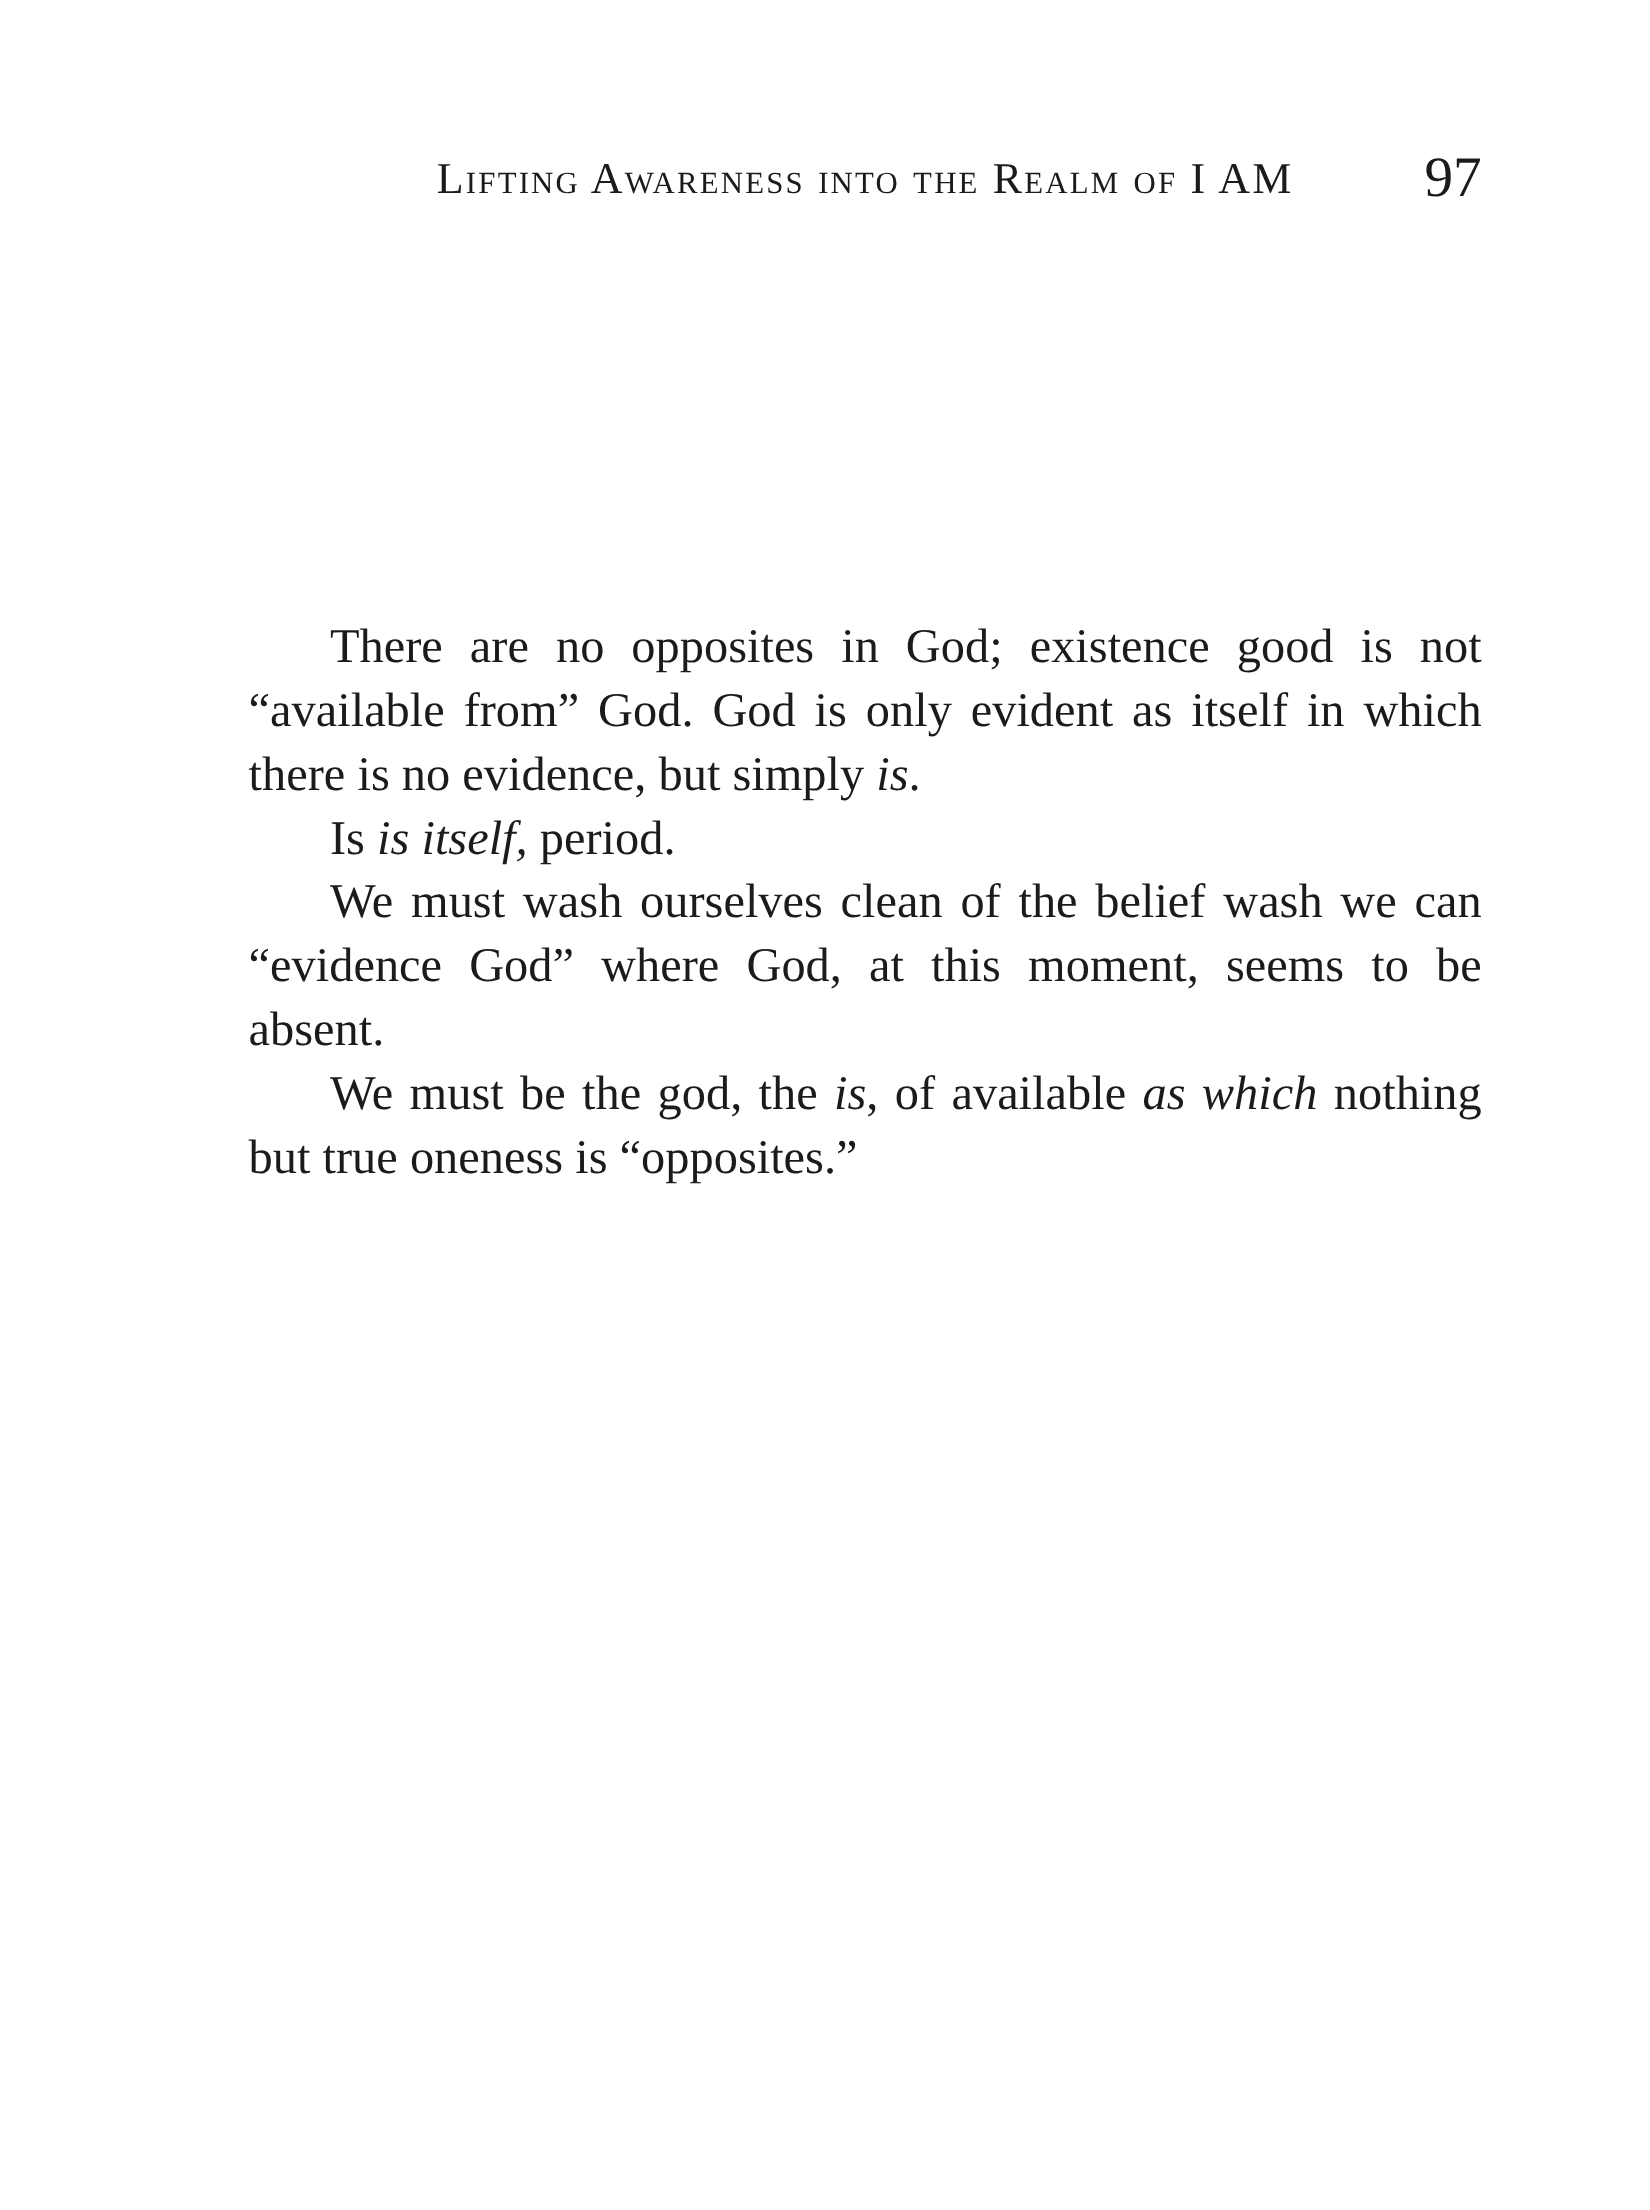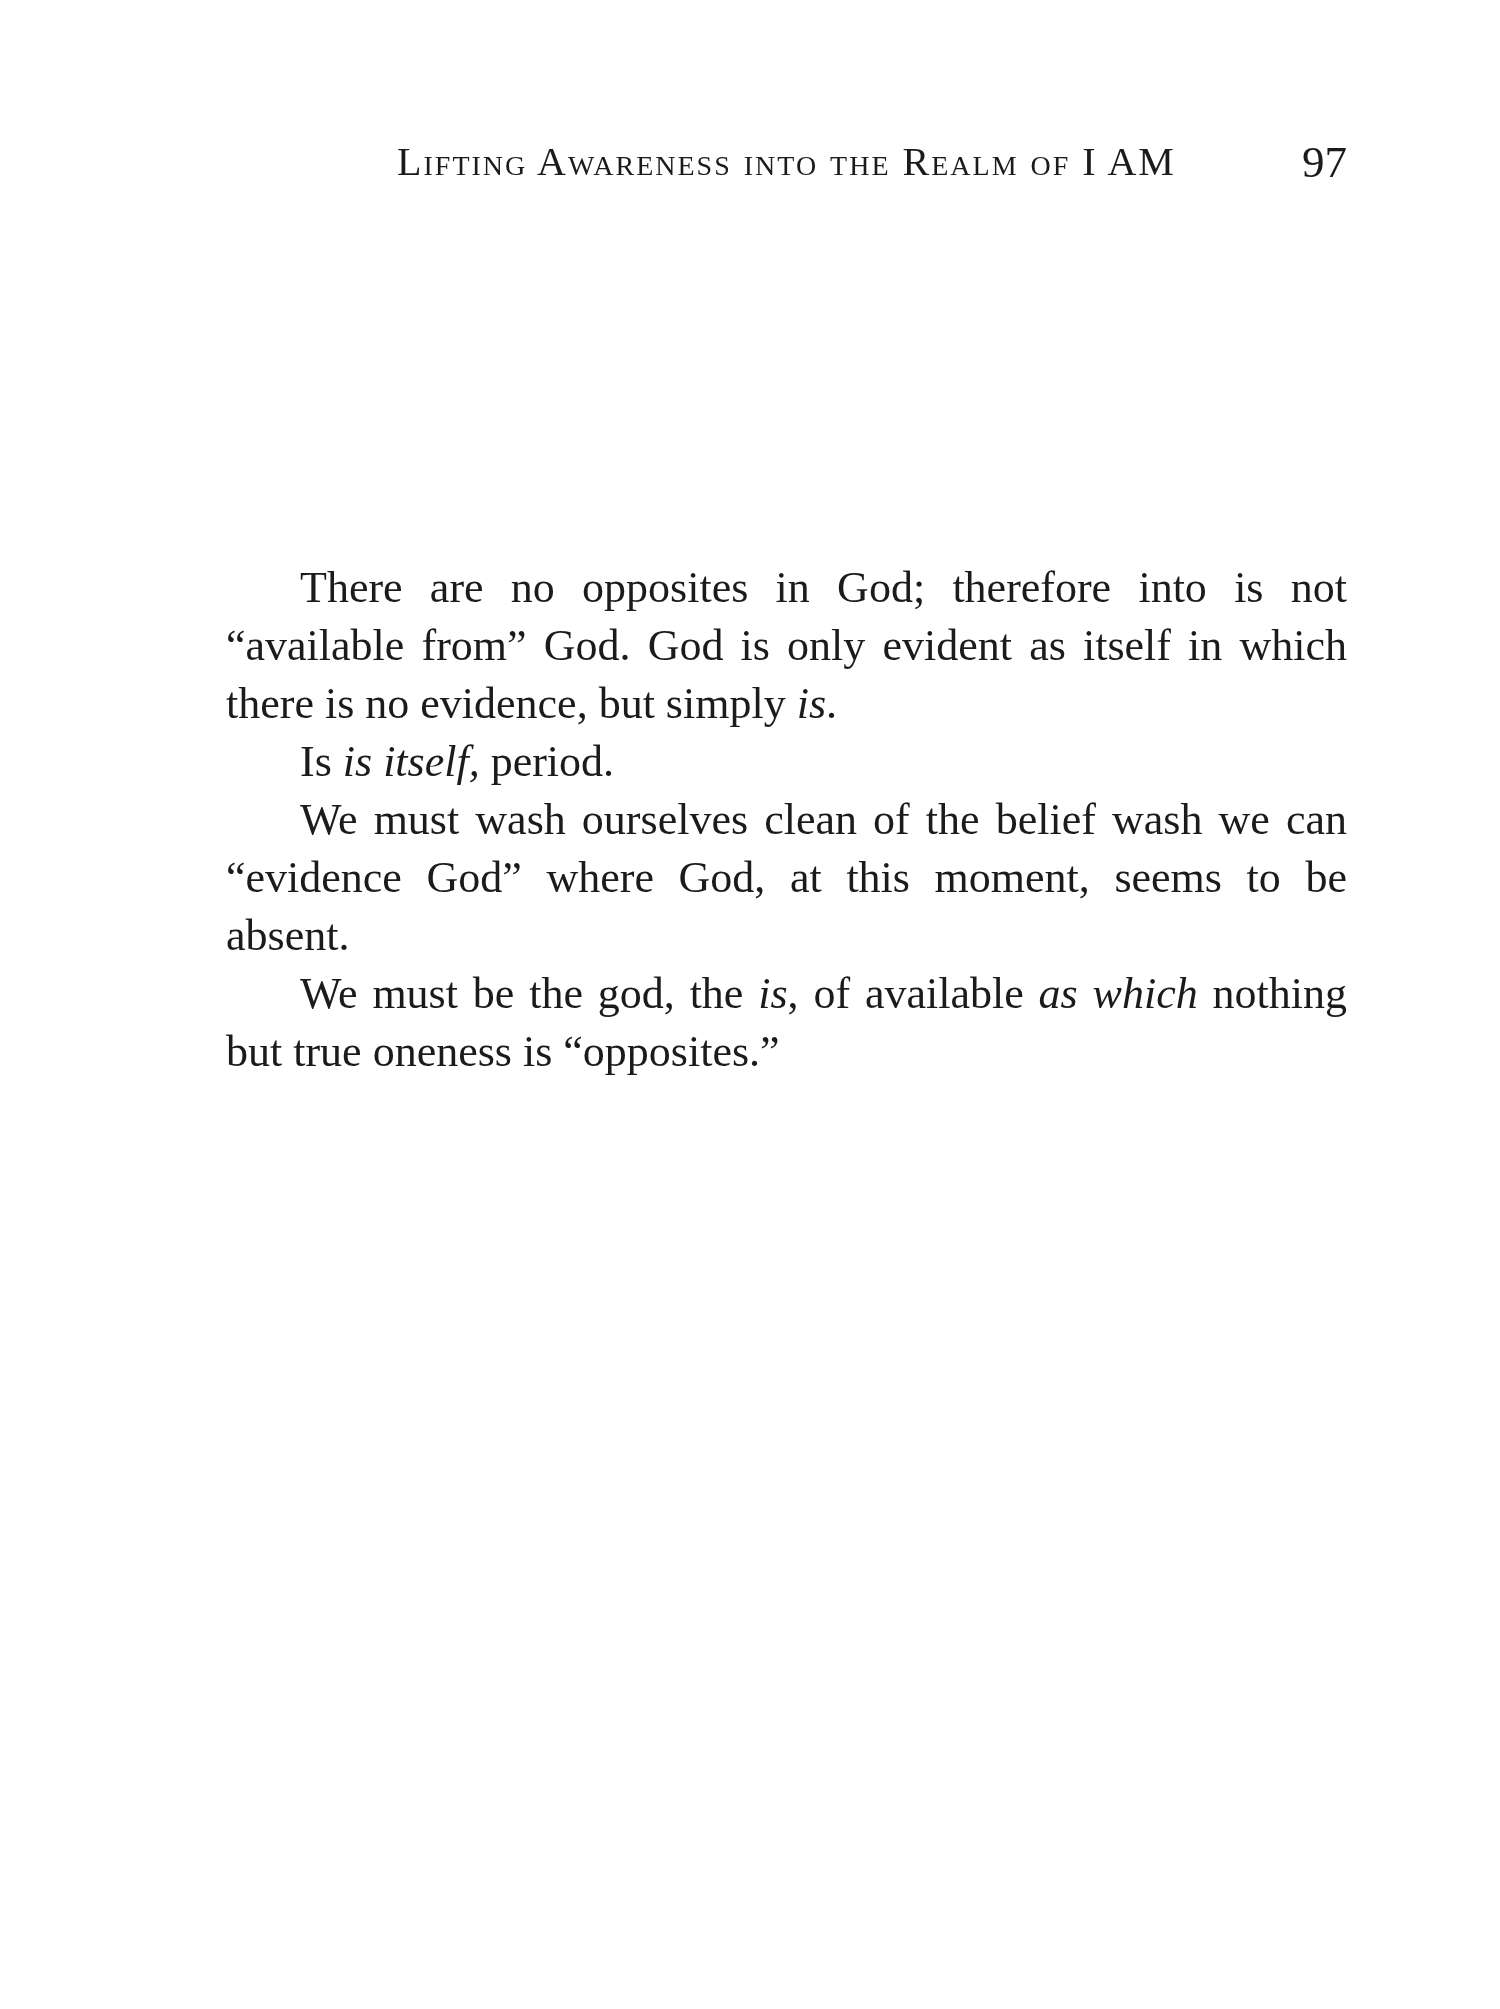--- a/index.html
+++ b/index.html
@@ -29,21 +29,21 @@
     text-align: center;
     font-size: 40px;
     font-variant: small-caps;
     letter-spacing: 2px;
     white-space: nowrap;
   }
   .running-header .folio {
     position: absolute;
     top: 0;
     right: 0;
-    font-size: 45px;
+    font-size: 52px;
     line-height: 44px;
   }
   .body-text {
     position: absolute;
     top: 559px;
     left: 226px;
     width: 1121px;
     font-size: 44px;
     line-height: 58px;
   }
@@ -70,21 +70,21 @@
 
 <div class="page">
 
   <div class="running-header">
     <span class="title">Lifting Awareness into the Realm of I AM</span>
     <span class="folio">97</span>
   </div>
 
   <div class="body-text">
       <div class="paragraph">
-        <div class="line indent justify"><span>There are no opposites in God; therefore into is not</span></div>
+        <div class="line indent justify"><span>There are no opposites in God; existence good is not</span></div>
         <div class="line justify"><span>“available from” God. God is only evident as itself in which</span></div>
         <div class="line"><span>there is no evidence, but simply </span><i>is</i><span>.</span></div>
       </div>
       <div class="paragraph">
         <div class="line indent"><span>Is </span><i>is itself,</i><span> period.</span></div>
       </div>
       <div class="paragraph">
         <div class="line indent justify"><span>We must wash ourselves clean of the belief wash we can</span></div>
         <div class="line justify"><span>“evidence God” where God, at this moment, seems to be</span></div>
         <div class="line"><span>absent.</span></div>

